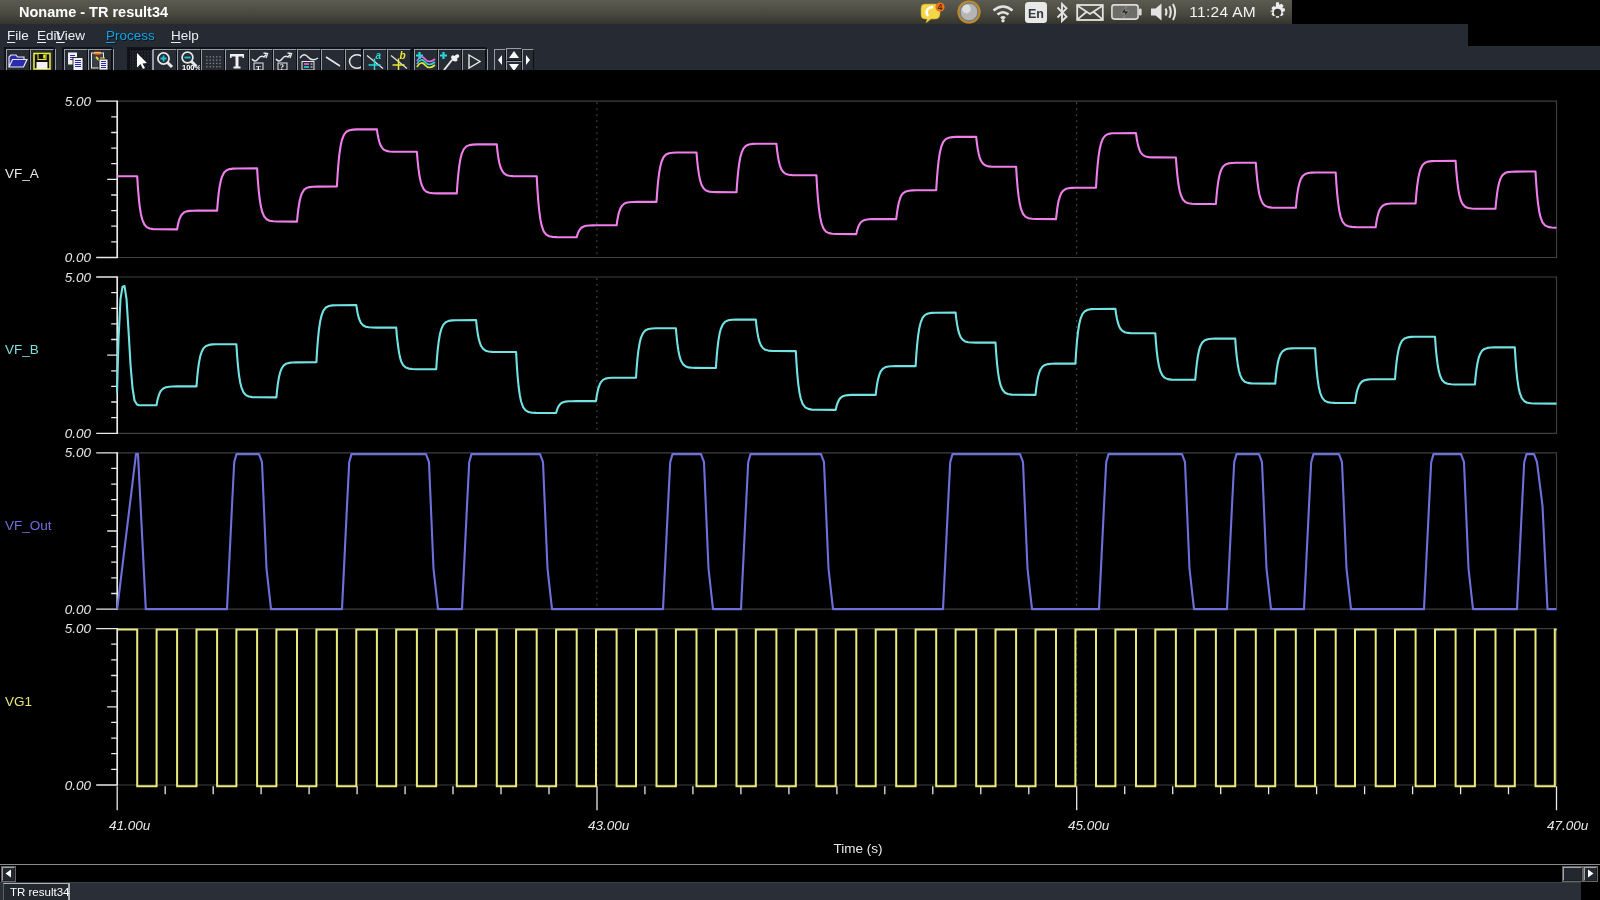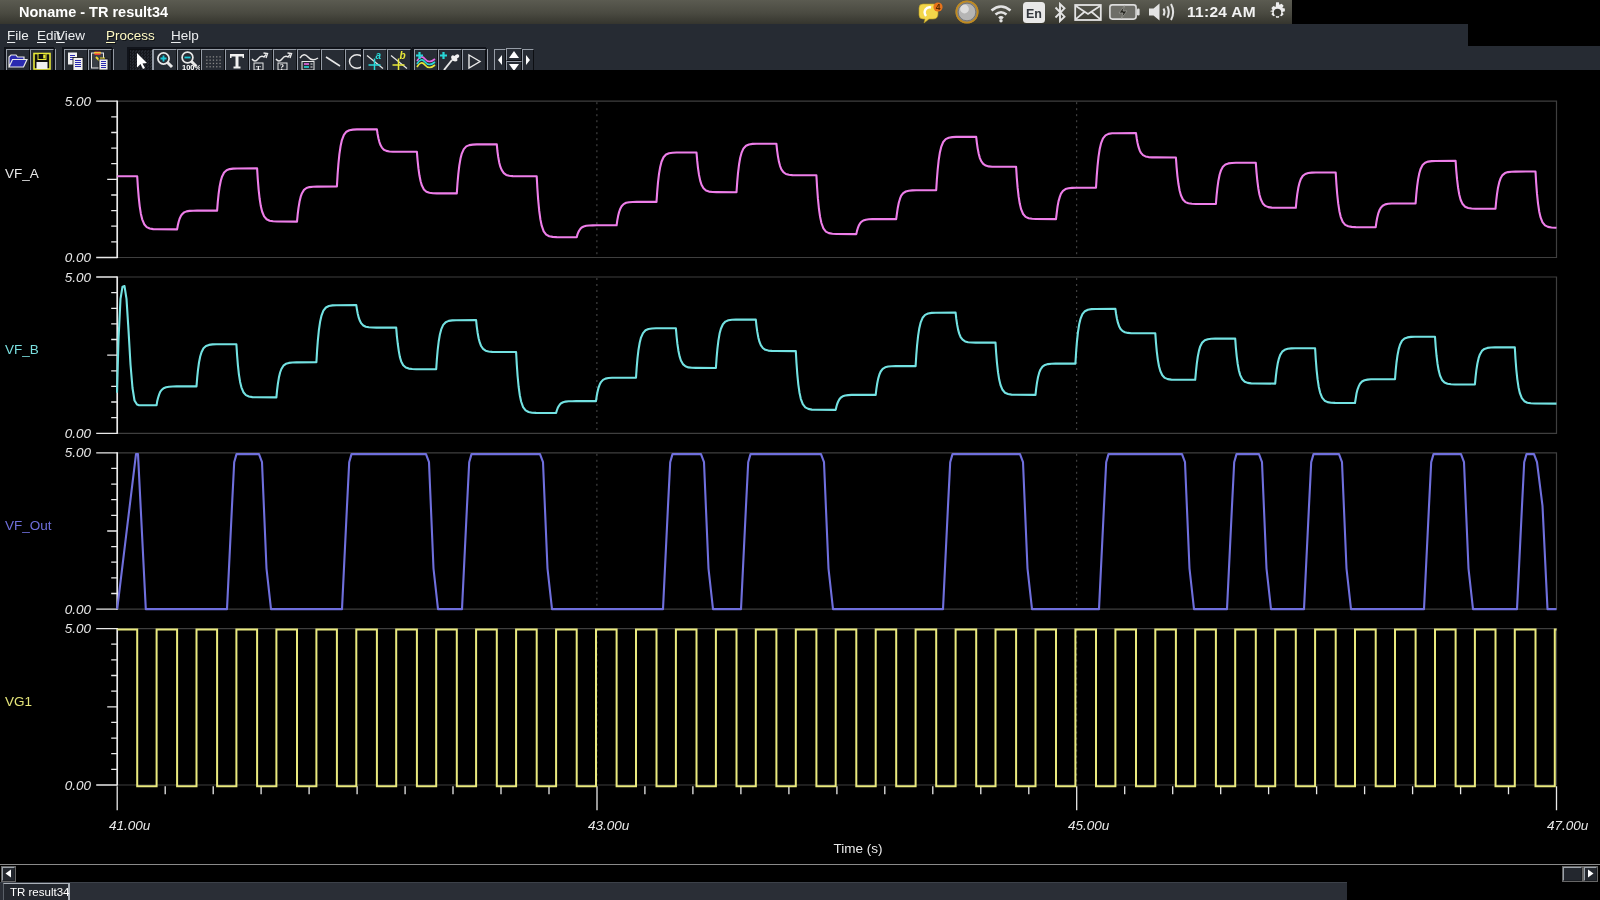--- a/index.html
+++ b/index.html
@@ -1,39 +1,39 @@
 <!DOCTYPE html>
 <html><head><meta charset="utf-8"><style>
 *{margin:0;padding:0;box-sizing:border-box}
 html,body{width:1600px;height:900px;overflow:hidden;background:#000;
  font-family:"Liberation Sans",sans-serif}
 #titlebar{position:absolute;left:0;top:0;width:1292px;height:24px;
  background:linear-gradient(#5b5b51,#4a4a41 55%,#35352e);color:#fff;
  font-size:14.5px;font-weight:bold;line-height:24px;padding-left:19px}
 #tray{position:absolute;right:3px;top:0;height:24px;display:flex;align-items:center;gap:7px}
-#tray .clock{color:#f2f2f2;font-size:15.5px;font-weight:bold;letter-spacing:.3px;margin:0 3px}
+#tray .clock{color:#f2f2f2;font-size:15.5px;font-weight:normal;letter-spacing:.3px;margin:0 3px}
 #menubar{position:absolute;left:0;top:24px;width:1468px;height:22px;background:#262b33;
  color:#eceef0;font-size:13.5px;line-height:23px}
 #menubar span{position:absolute;top:0}
 #menubar u{text-decoration:underline;text-underline-offset:2px}
-.dis{color:#fef9c3;text-shadow:1px 1px 0 #101317}
+.dis{color:#0ea5e9;text-shadow:1px 1px 0 #101317}
 #toolbar{position:absolute;left:0;top:46px;width:1600px;height:33px;background:#262b33}
 .grp{position:absolute;top:2px;background:#262b33;border:1px solid #10131a;
  box-shadow:1px 1px 0 #949aa3, -1px -1px 0 #10131a;display:flex}
 .btn{width:24px;height:25px;background:#272c34;border:1px solid;
  border-color:#959ca6 #0c0e12 #0c0e12 #959ca6;position:relative;flex:none}
 .btn.pressed{border-color:#0c0e12 #959ca6 #959ca6 #0c0e12;
  background:repeating-conic-gradient(#14161b 0% 25%, #23272e 0% 50%) 0 0/3px 3px}
 .btn svg{position:absolute;left:0;top:0}
 #scrollrow{position:absolute;left:0;top:864px;width:1600px;height:18px;background:#000;
  border-top:1.5px solid #8a8a8a}
 .sbtn{position:absolute;top:1.5px;width:13px;height:14.5px;background:#23272e;
  border:1px solid;border-color:#9aa1a9 #1a1d22 #1a1d22 #9aa1a9;outline:1px solid #666;
  display:flex;align-items:center;justify-content:center}
-#tabbar{position:absolute;left:0;top:882px;width:1347px;height:18px;background:#2a2e36;
+#tabbar{position:absolute;left:0;top:882px;width:1581px;height:18px;background:#2a2e36;
  border-top:1px solid #3c4149}
 #tab{position:absolute;left:3px;top:0;width:67px;height:18px;background:#23272e;
  border-top:1px solid #aab0b8;border-right:2px solid #aab0b8;border-left:1px solid #5a6068;
  color:#fff;font-size:11.5px;line-height:16px;padding-left:6px;white-space:nowrap}
 </style></head><body>
 <div id="titlebar">Noname - TR result34
  <div id="tray">
   <svg width="34" height="24" viewBox="0 0 34 24">
 <path d="M6 8 Q6 4 10 4 H20 Q25 4 25 9 V14 Q25 19 20 19 H16 L11 23 L12 19 H10 Q6 19 6 15 Z" fill="#f3d64a" stroke="#b89a20" stroke-width="0.6"></path>
 <path d="M13 16 Q10.5 12.5 12.5 9.5 Q14.5 6.5 18 7.5" fill="none" stroke="#fff" stroke-width="2.4"></path>

